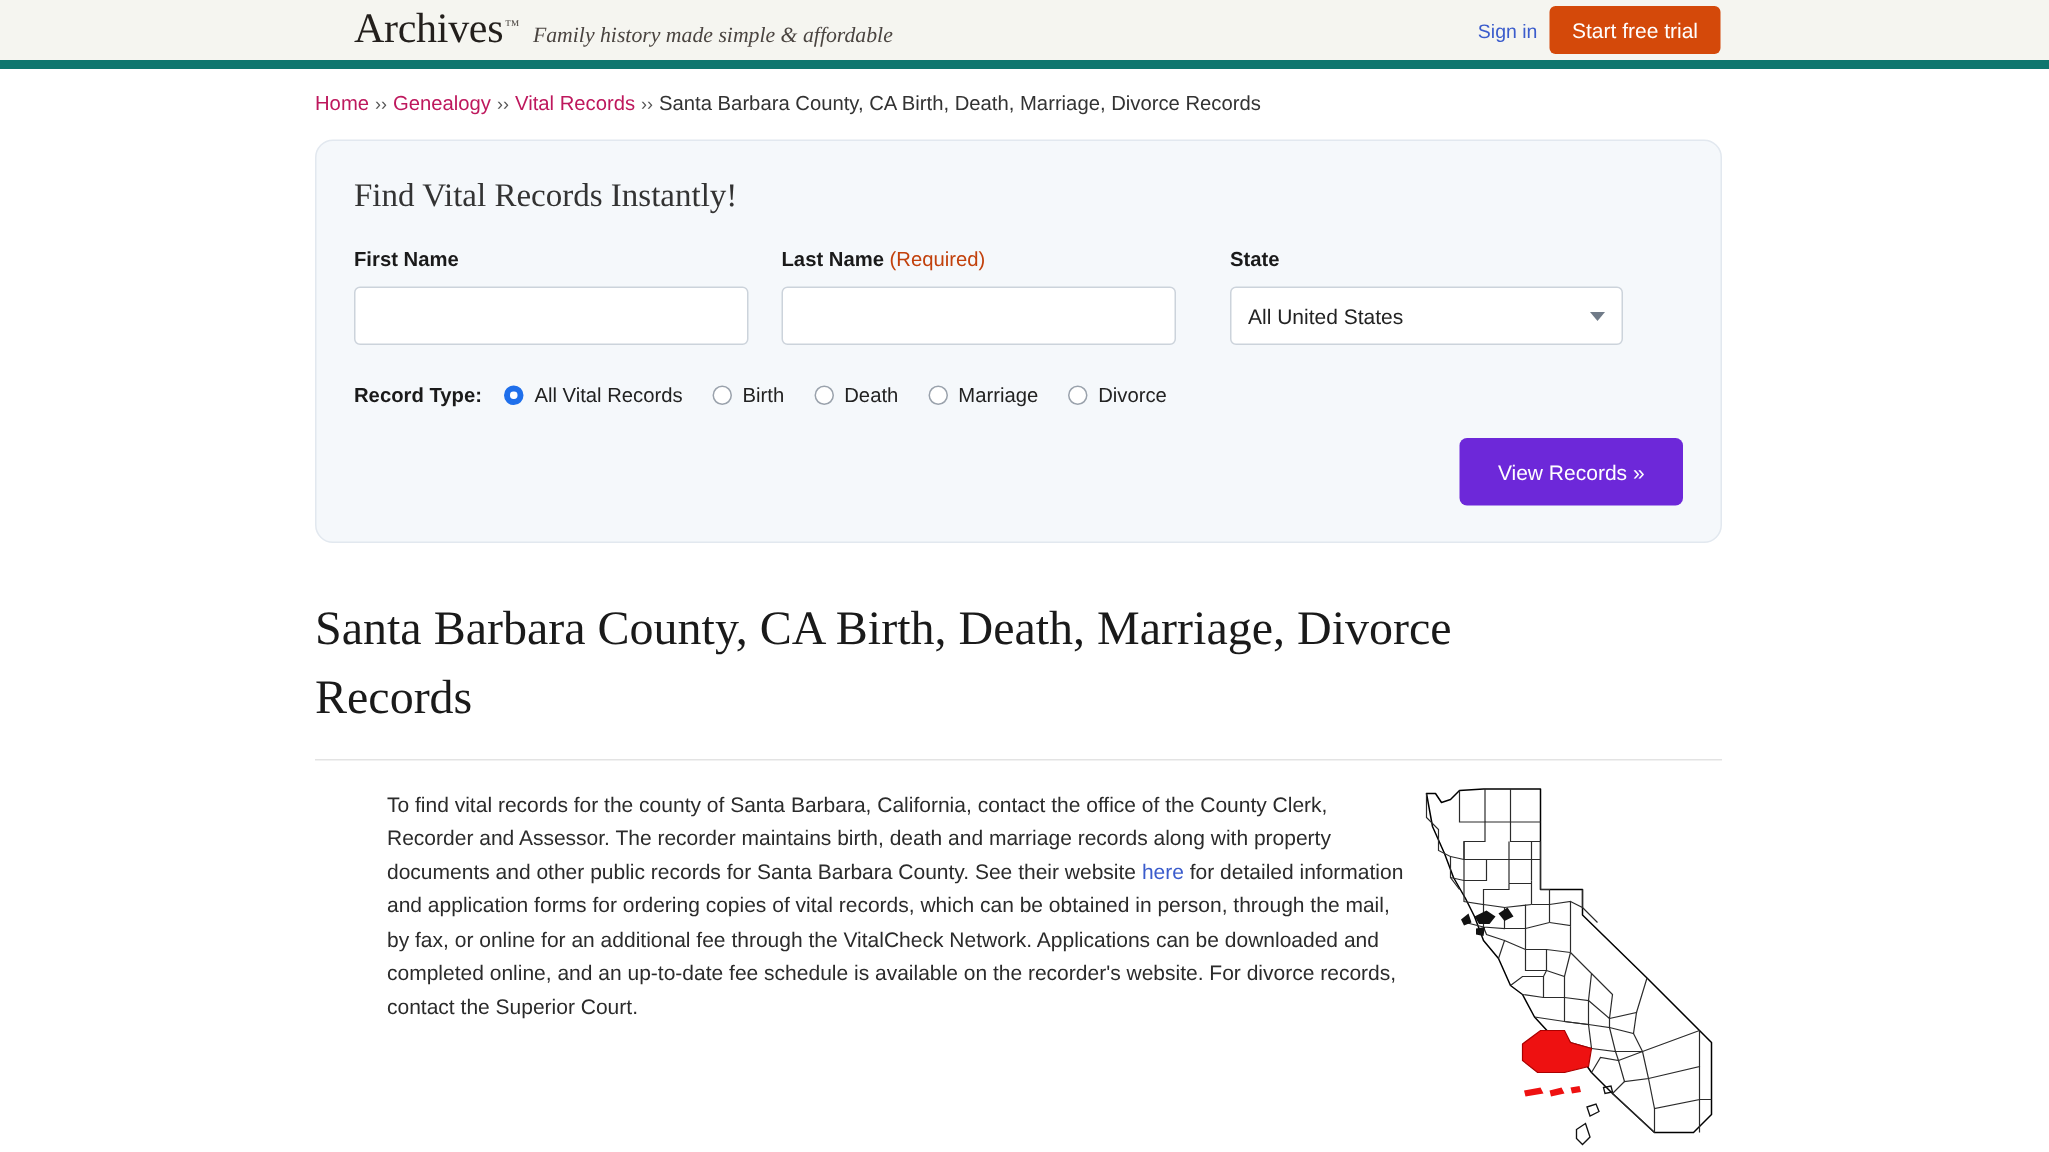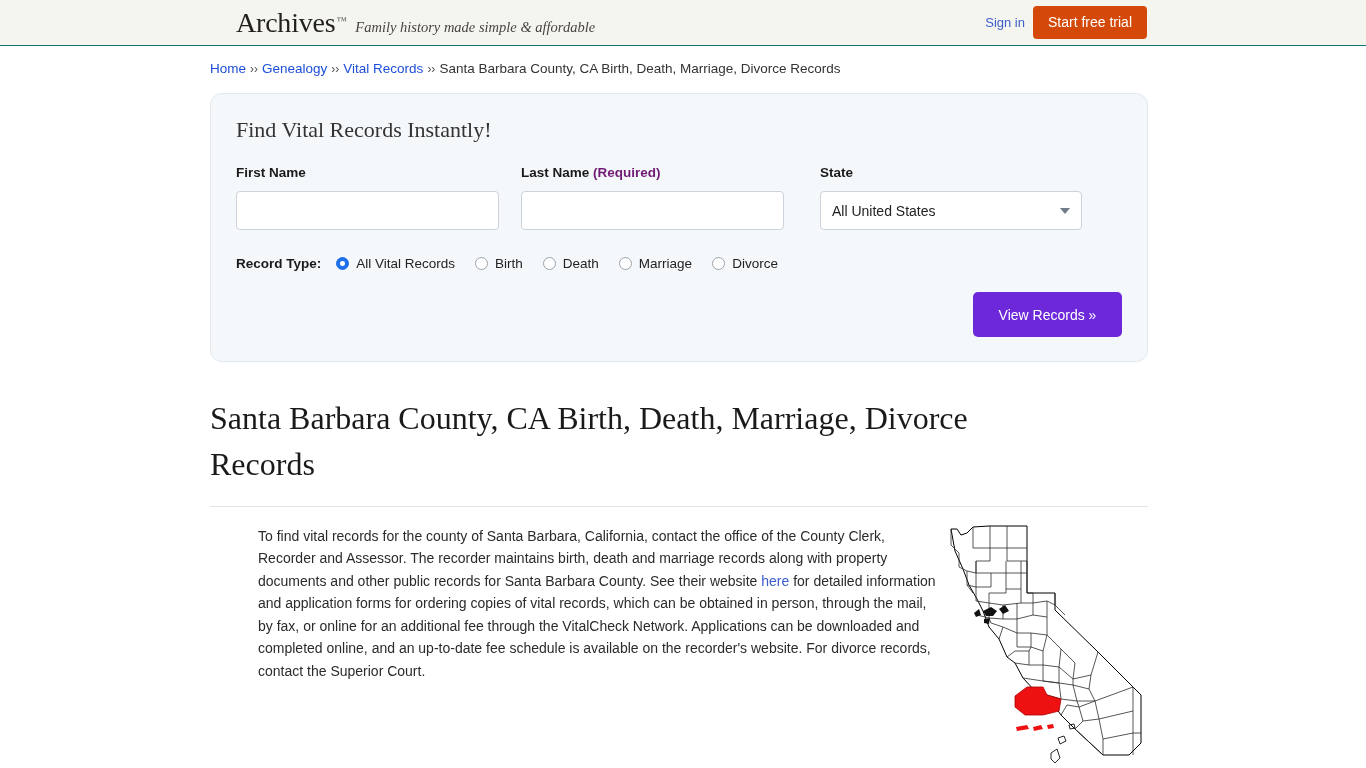--- a/index.html
+++ b/index.html
@@ -8,21 +8,21 @@
     width: 1366px; height: 768px;
     background: #ffffff;
     font-family: "Liberation Sans", sans-serif;
     overflow: hidden;
   }
 
   
   .site-header {
     height: 46px;
     background: #f5f5f0;
-    border-bottom: 1px solid #0f766e;
+    border-bottom: 6px solid #0f766e;
     display: flex;
     align-items: center;
     position: relative;
   }
   .brand-wrap {
     display: flex;
     align-items: baseline;
     margin-left: 236px;
   }
   .brand-logo {
@@ -85,21 +85,21 @@
   }
 
   
   .breadcrumb {
     padding-top: 15px;
     font-size: 13.5px;
     color: #333333;
     white-space: nowrap;
   }
   .breadcrumb a {
-    color: #1d4ed8;
+    color: #be185d;
     text-decoration: none;
     cursor: pointer;
   }
   .crumb-sep {
     color: #555;
     margin: 0 4px;
     font-size: 12px;
   }
   .crumb-current { color: #333; }
 
@@ -127,22 +127,22 @@
   .fg-first { width: 263px; }
   .fg-last  { width: 263px; }
   .fg-state { width: 262px; margin-left: 14px; }
   .field-label {
     font-size: 13.5px;
     font-weight: bold;
     color: #1a1a1a;
     margin-bottom: 11px;
   }
   .field-label .req {
-    font-weight: bold;
-    color: #701a75;
+    font-weight: normal;
+    color: #c2410c;
   }
   .text-input {
     height: 39px;
     border: 1px solid #ccd3db;
     border-radius: 4px;
     background: #ffffff;
     padding: 0 10px;
     font-size: 14px;
     font-family: "Liberation Sans", sans-serif;
     color: #222;

